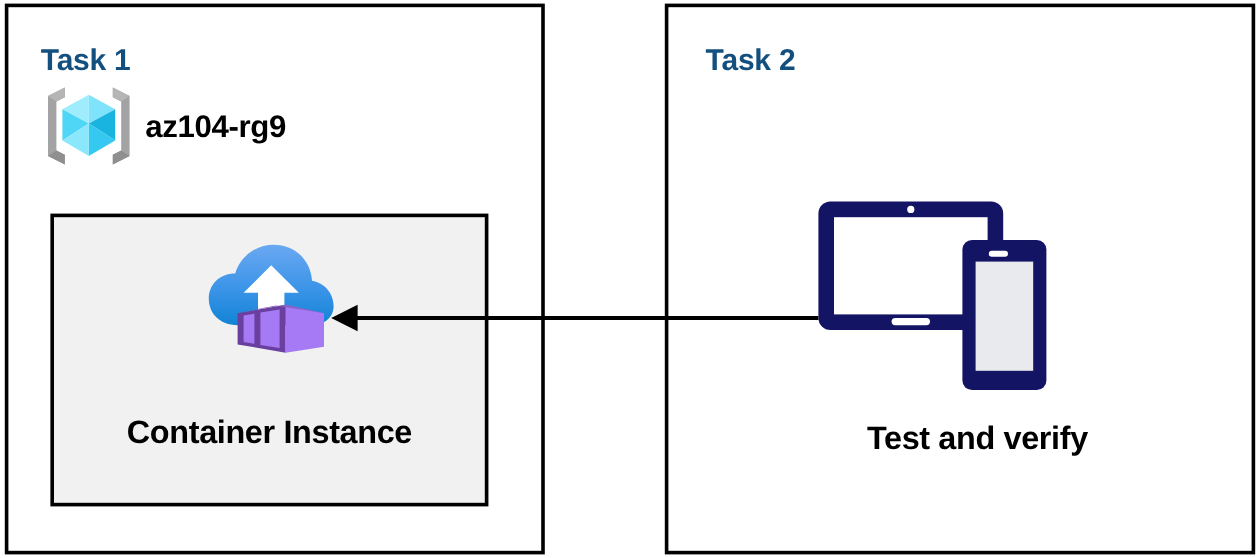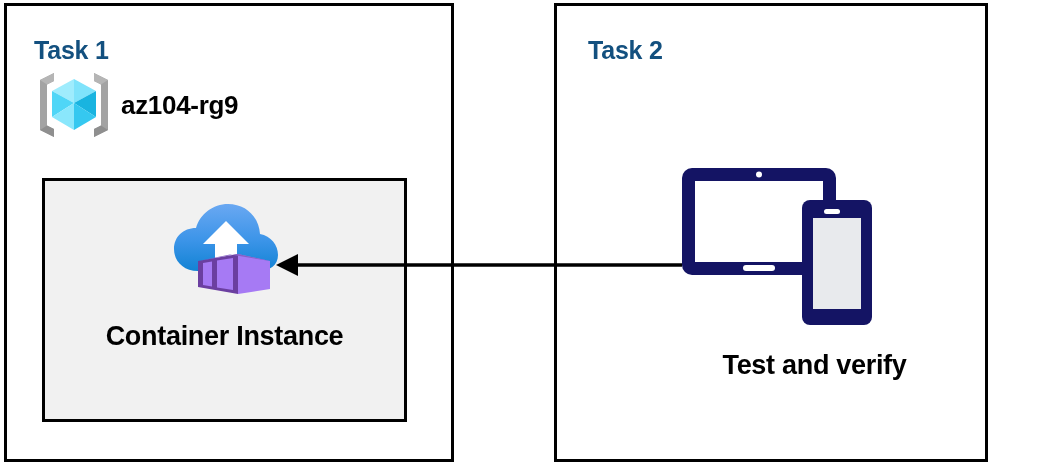--- a/index.html
+++ b/index.html
@@ -20,21 +20,21 @@
   }
 
   
   .panel {
     position: absolute;
     box-sizing: border-box;
     border: 3px solid #000000;
     background: #ffffff;
   }
   #panel-task1 { left: 4px;   top: 3px; width: 450px; height: 459px; }
-  #panel-task2 { left: 554px; top: 3px; width: 434px; height: 459px; }
+  #panel-task2 { left: 554px; top: 3px; width: 492px; height: 459px; }
 
   .panel-title {
     position: absolute;
     font-size: 25px;
     font-weight: bold;
     color: #13507f;
     letter-spacing: -0.2px;
     white-space: nowrap;
     margin-top: 13px;
   }
@@ -66,20 +66,21 @@
     top: 172px;
     width: 365px;
     height: 244px;
     box-sizing: border-box;
     border: 3px solid #000000;
     background: #f1f1f1;
     display: flex;
     flex-direction: column;
     align-items: center;
     justify-content: flex-start;
+    gap: 24px;
   }
   #container-instance-icon {
     width: 110px;
     height: 100px;
     display: block;
     margin-top: 18px;
   }
   #container-instance-label {
     font-size: 27px;
     font-weight: bold;

